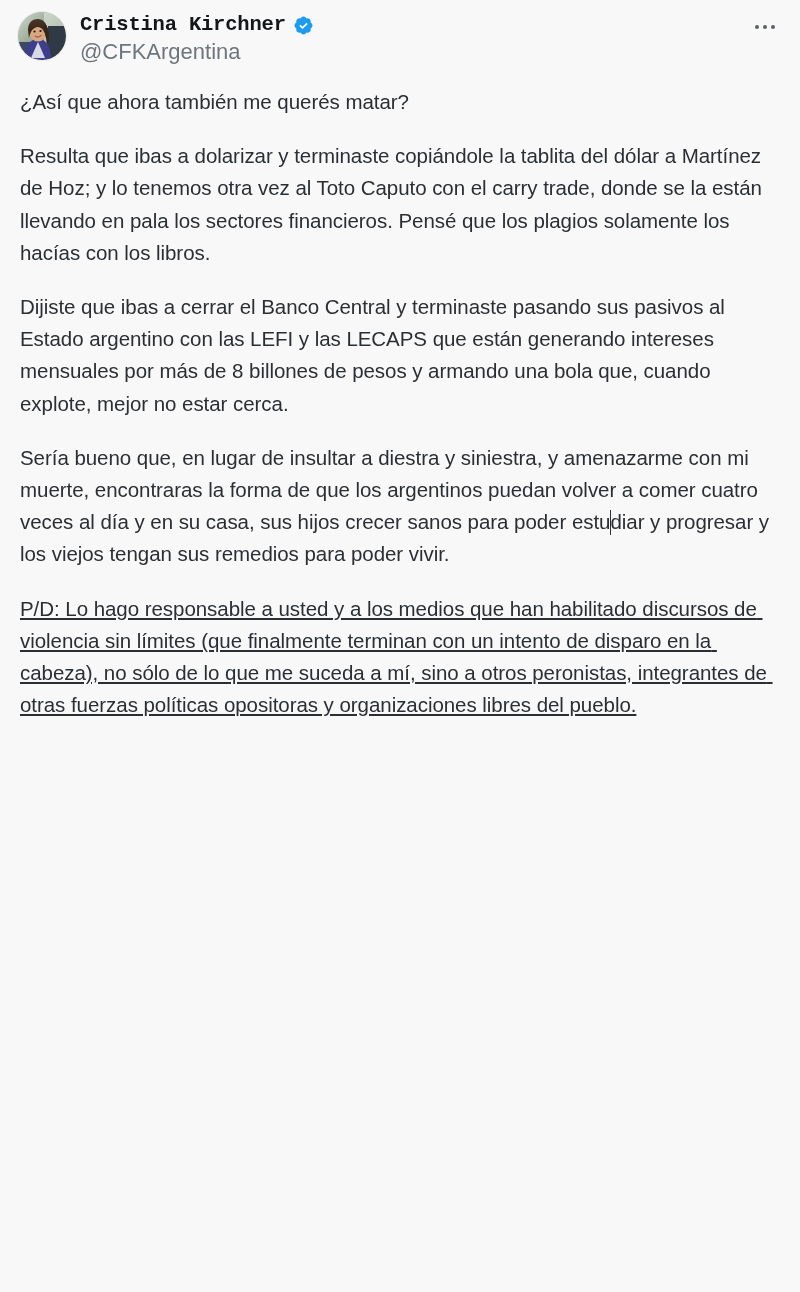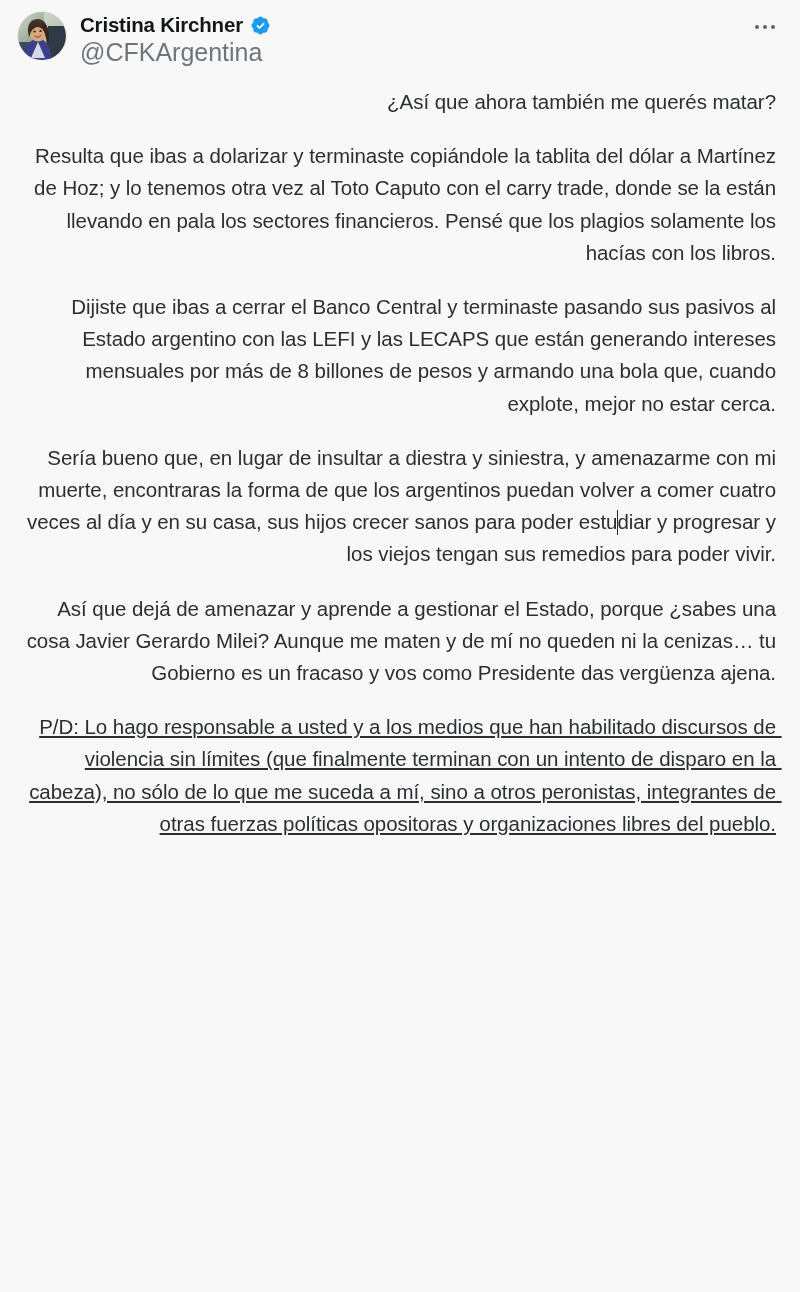--- a/index.html
+++ b/index.html
@@ -60,35 +60,36 @@
     height: 24px;
   }
 
   .display-name {
     font-size: 20.5px;
     font-weight: 700;
     color: #14171a;
     letter-spacing: -0.2px;
     line-height: 24px;
     white-space: nowrap;
+    font-family: Liberation Mono, monospace;
   }
 
   .verified-badge {
     margin-left: 7px;
     width: 21px;
     height: 21px;
     display: inline-flex;
     align-items: center;
     justify-content: center;
     flex: 0 0 21px;
   }
   .verified-badge svg { display:block; }
 
   .handle {
-    font-size: 25px;
+    font-size: 22px;
     color: #6e767d;
     line-height: 24px;
     margin-top: 3px;
     white-space: nowrap;
   }
 
   .more-menu {
     position: absolute;
     top: 14px;
     right: 18px;
@@ -115,21 +116,20 @@
   }
 
   .tweet-paragraph {
     font-size: 20.5px;
     line-height: 32.2px;
     color: #2b2f33;
     margin: 0 4px 22px 0;
     letter-spacing: -0.05px;
     white-space: pre-wrap;
     position: relative;
-    text-align: right;
   }
   .tweet-paragraph:first-child {
     margin-top: 14px;
   }
   .tweet-paragraph:last-child {
     margin-bottom: 0;
     text-decoration: underline;
   }
 
   
@@ -207,18 +207,17 @@
     <p class="tweet-paragraph">¿Así que ahora también me querés matar?</p>
 
 
     <p class="tweet-paragraph">Resulta que ibas a dolarizar y terminaste copiándole la tablita del dólar a Martínez de Hoz; y lo tenemos otra vez al Toto Caputo con el carry trade, donde se la están llevando en pala los sectores financieros. Pensé que los plagios solamente los hacías con los libros.</p>
 
     <p class="tweet-paragraph">Dijiste que ibas a cerrar el Banco Central y terminaste pasando sus pasivos al Estado argentino con las LEFI y las LECAPS que están generando intereses mensuales por más de 8 billones de pesos y armando una bola que, cuando explote, mejor no estar cerca.</p>
 
     <p class="tweet-paragraph"><span>Sería bueno que, en lugar de insultar a diestra y siniestra, y amenazarme con mi muerte, encontraras la forma de que los argentinos puedan volver a comer cuatro veces al día y en su casa, sus hijos crecer sanos para poder estu</span><span class="text-caret"></span><span>diar y progresar y los viejos tengan sus remedios para poder vivir.</span></p>
 
 
-    <p class="tweet-paragraph">Así que dejá de amenazar y aprende a gestionar el Estado, porque ¿sabes una cosa Javier Gerardo Milei? Aunque me maten y de mí no queden ni la cenizas… tu Gobierno es un fracaso y vos como Presidente das vergüenza ajena.</p>
 
     <p class="tweet-paragraph">P/D: Lo hago responsable a usted y a los medios que han habilitado discursos de violencia sin límites (que finalmente terminan con un intento de disparo en la cabeza), no sólo de lo que me suceda a mí, sino a otros peronistas, integrantes de otras fuerzas políticas opositoras y organizaciones libres del pueblo.</p>
 
   </div>
 </div>
 
 </body></html>

